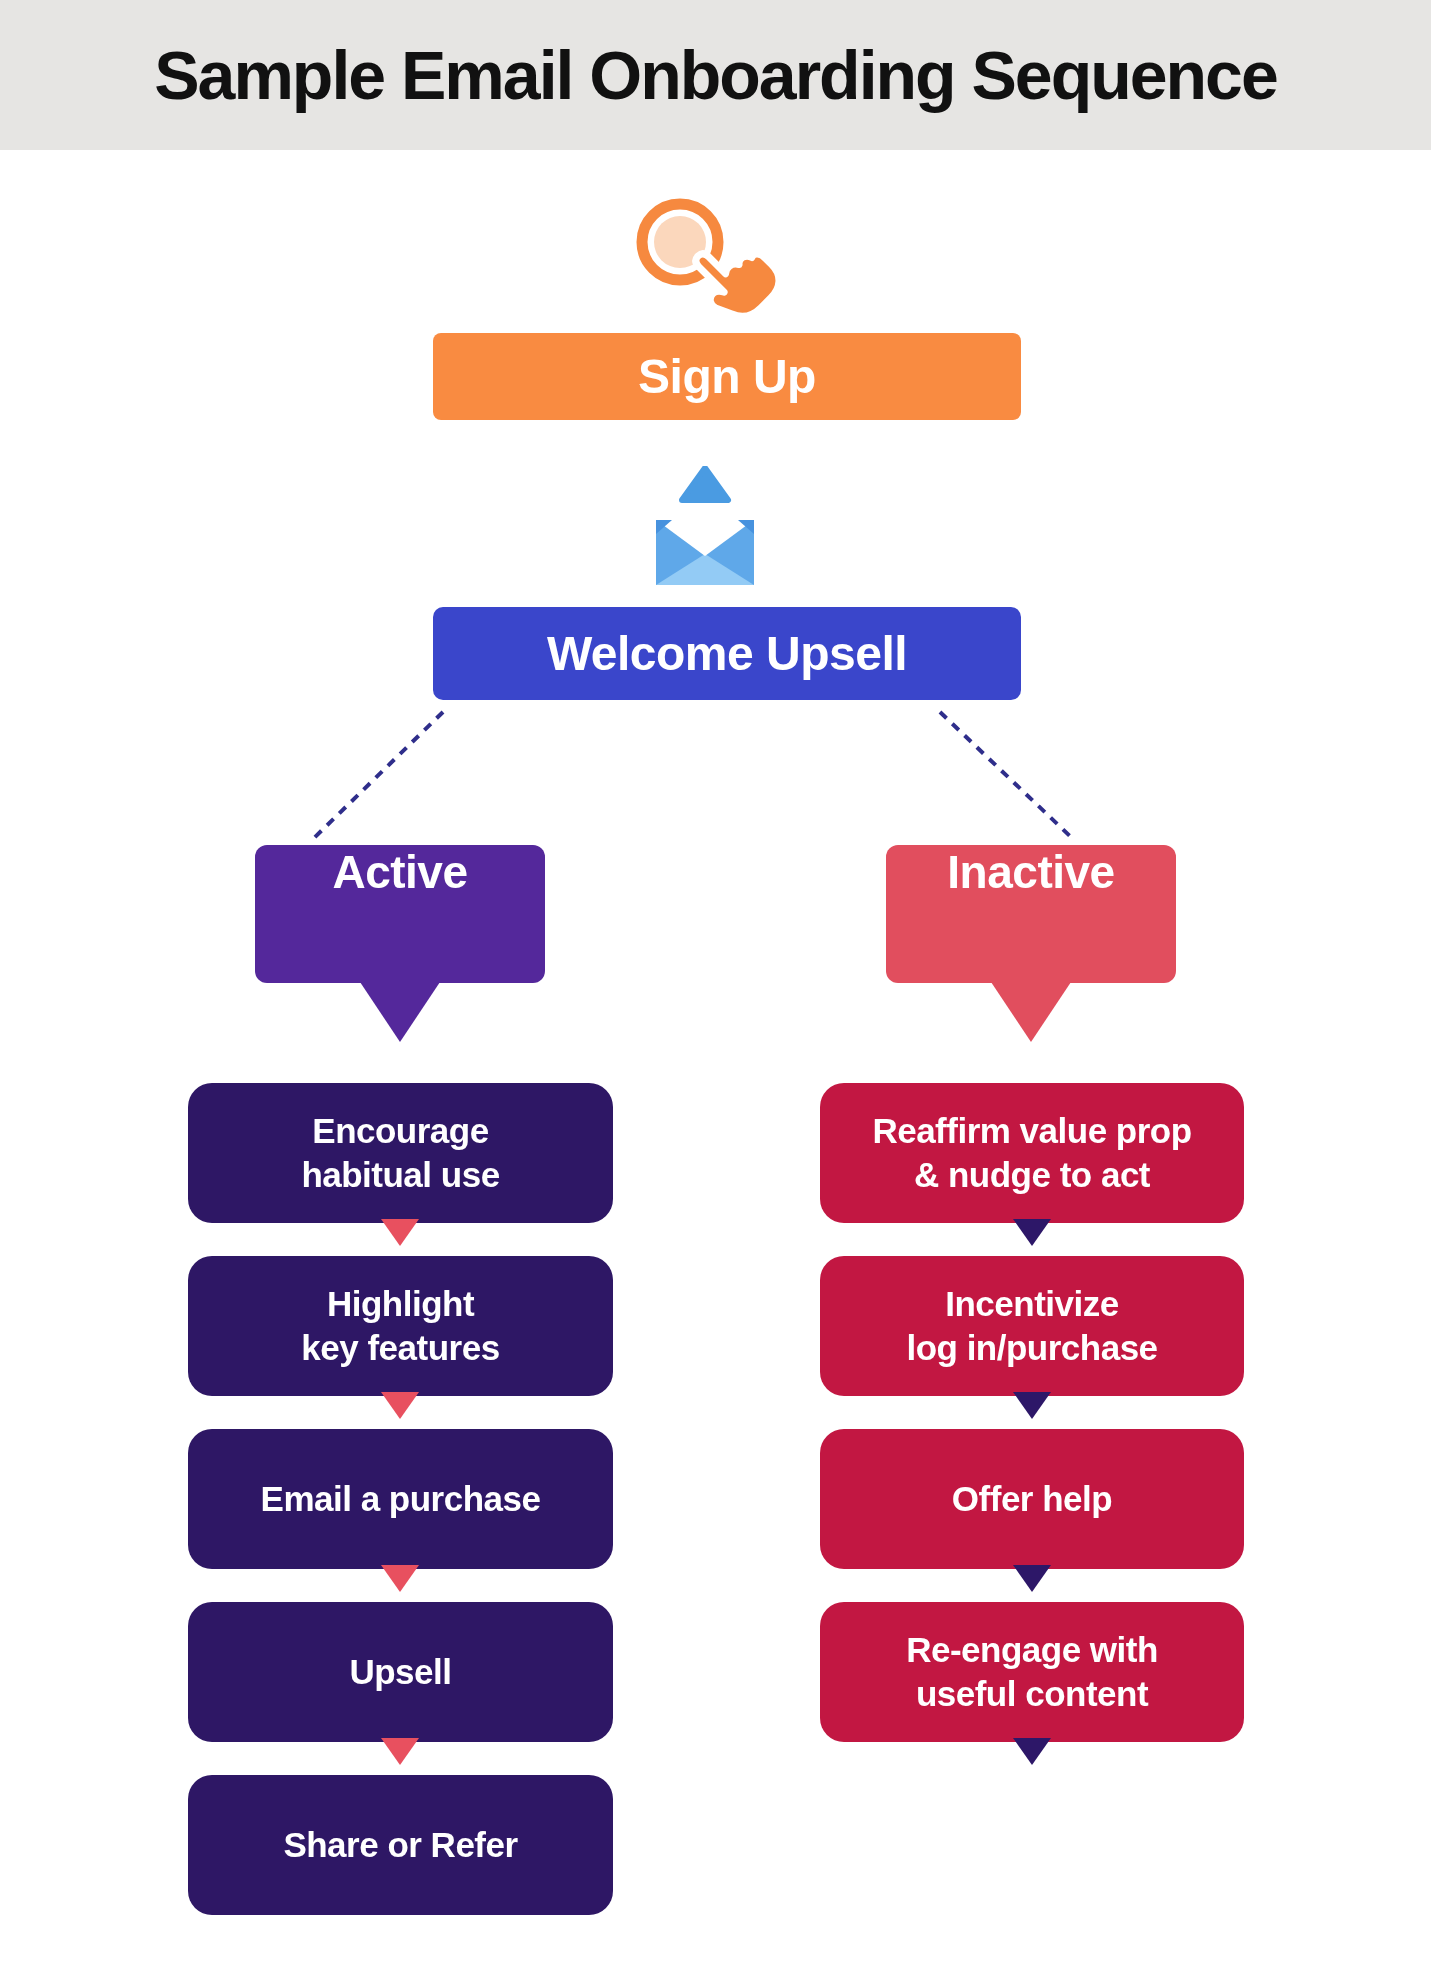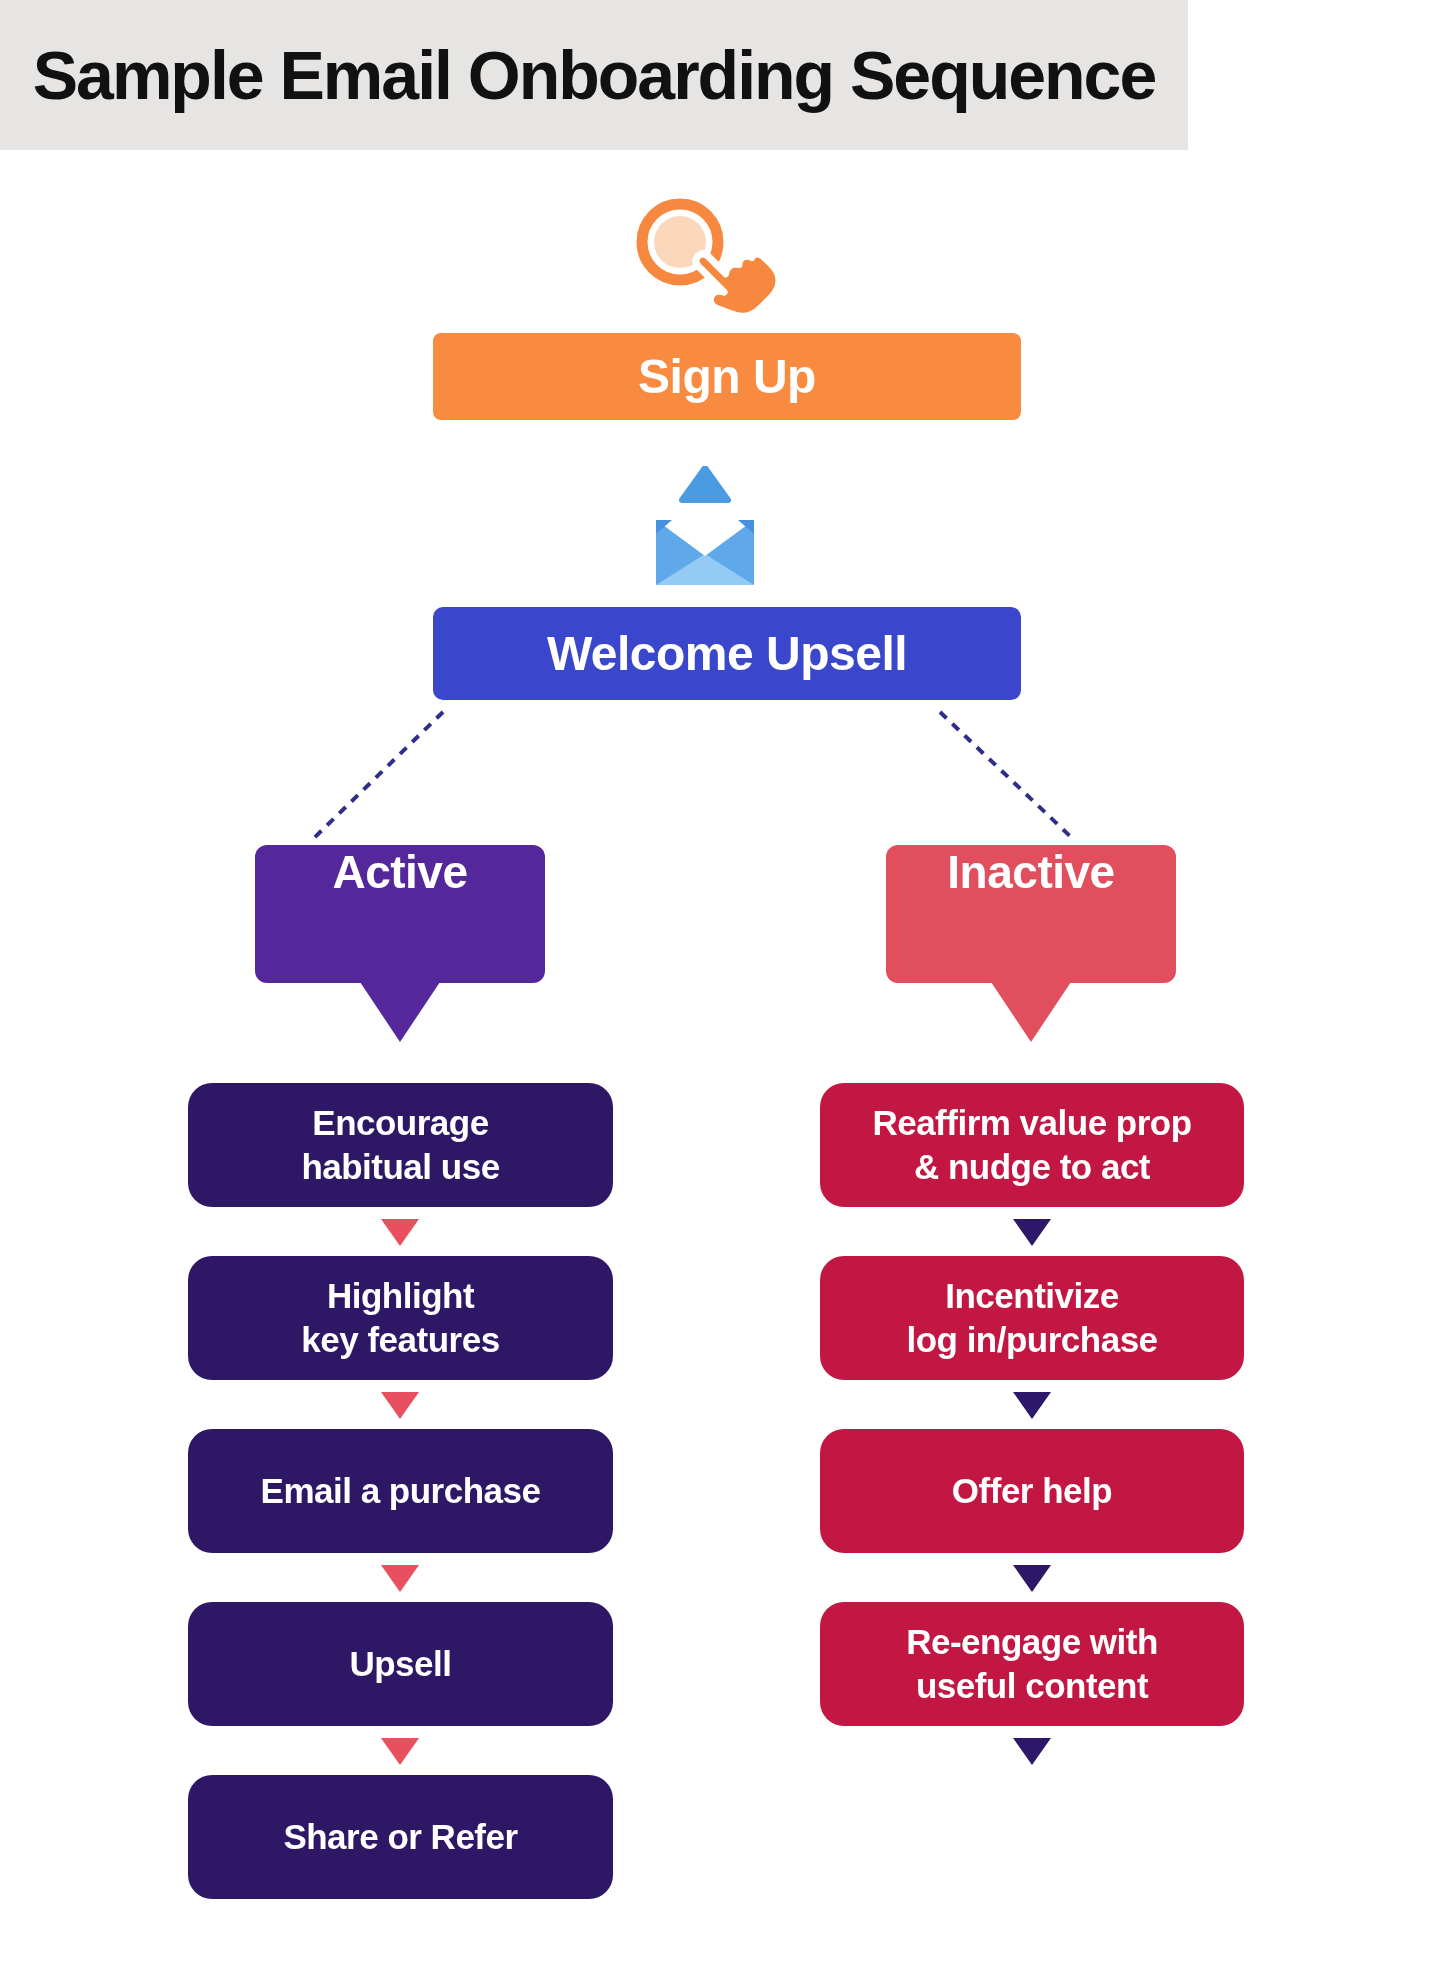--- a/index.html
+++ b/index.html
@@ -2,21 +2,21 @@
 <html><head>
 <meta charset="utf-8">
 <style>
   html,body{margin:0;padding:0;background:#ffffff;}
   #canvas{
     position:relative;width:1431px;height:1979px;background:#ffffff;overflow:hidden;
     font-family:"Liberation Sans", sans-serif;
   }
   
   .header{
-    position:absolute;left:0;top:0;width:1188px;height:150px;background:#E6E5E3;
+    position:absolute;left:0;top:0;width:1431px;height:150px;background:#E6E5E3;
     display:flex;align-items:center;justify-content:center;
   }
   .header h1{
     margin:0;font-size:68px;font-weight:bold;color:#111111;letter-spacing:-2px;
   }
   
   .btn{
     position:absolute;left:433px;width:588px;display:flex;align-items:center;justify-content:center;
     color:#ffffff;font-weight:bold;font-size:48px;letter-spacing:-0.5px;
   }
@@ -32,21 +32,21 @@
     content:"";position:absolute;top:99%;left:50%;transform:translateX(-50%);
     width:0;height:0;border-style:solid;border-width:60px 40px 0 40px;
     border-left-color:transparent;border-right-color:transparent;border-bottom-color:transparent;
   }
   .bubble.active{left:255px;background:#54289B;}
   .bubble.active::after{border-top-color:#54289B;}
   .bubble.inactive{left:886px;background:#E14E5E;}
   .bubble.inactive::after{border-top-color:#E14E5E;}
   
   .step{
-    position:absolute;height:124px;border-radius:24px;
+    position:absolute;height:140px;border-radius:24px;
     display:flex;align-items:center;justify-content:center;text-align:center;
     color:#ffffff;font-weight:bold;font-size:35px;line-height:1.25;letter-spacing:-0.5px;
     white-space:pre-line;
   }
   .step.left{left:188px;width:425px;background:#2E1765;}
   .step.right{left:820px;width:424px;background:#C21742;}
   
   .arr{
     position:absolute;width:0;height:0;border-style:solid;
     border-width:27px 19px 0 19px;

